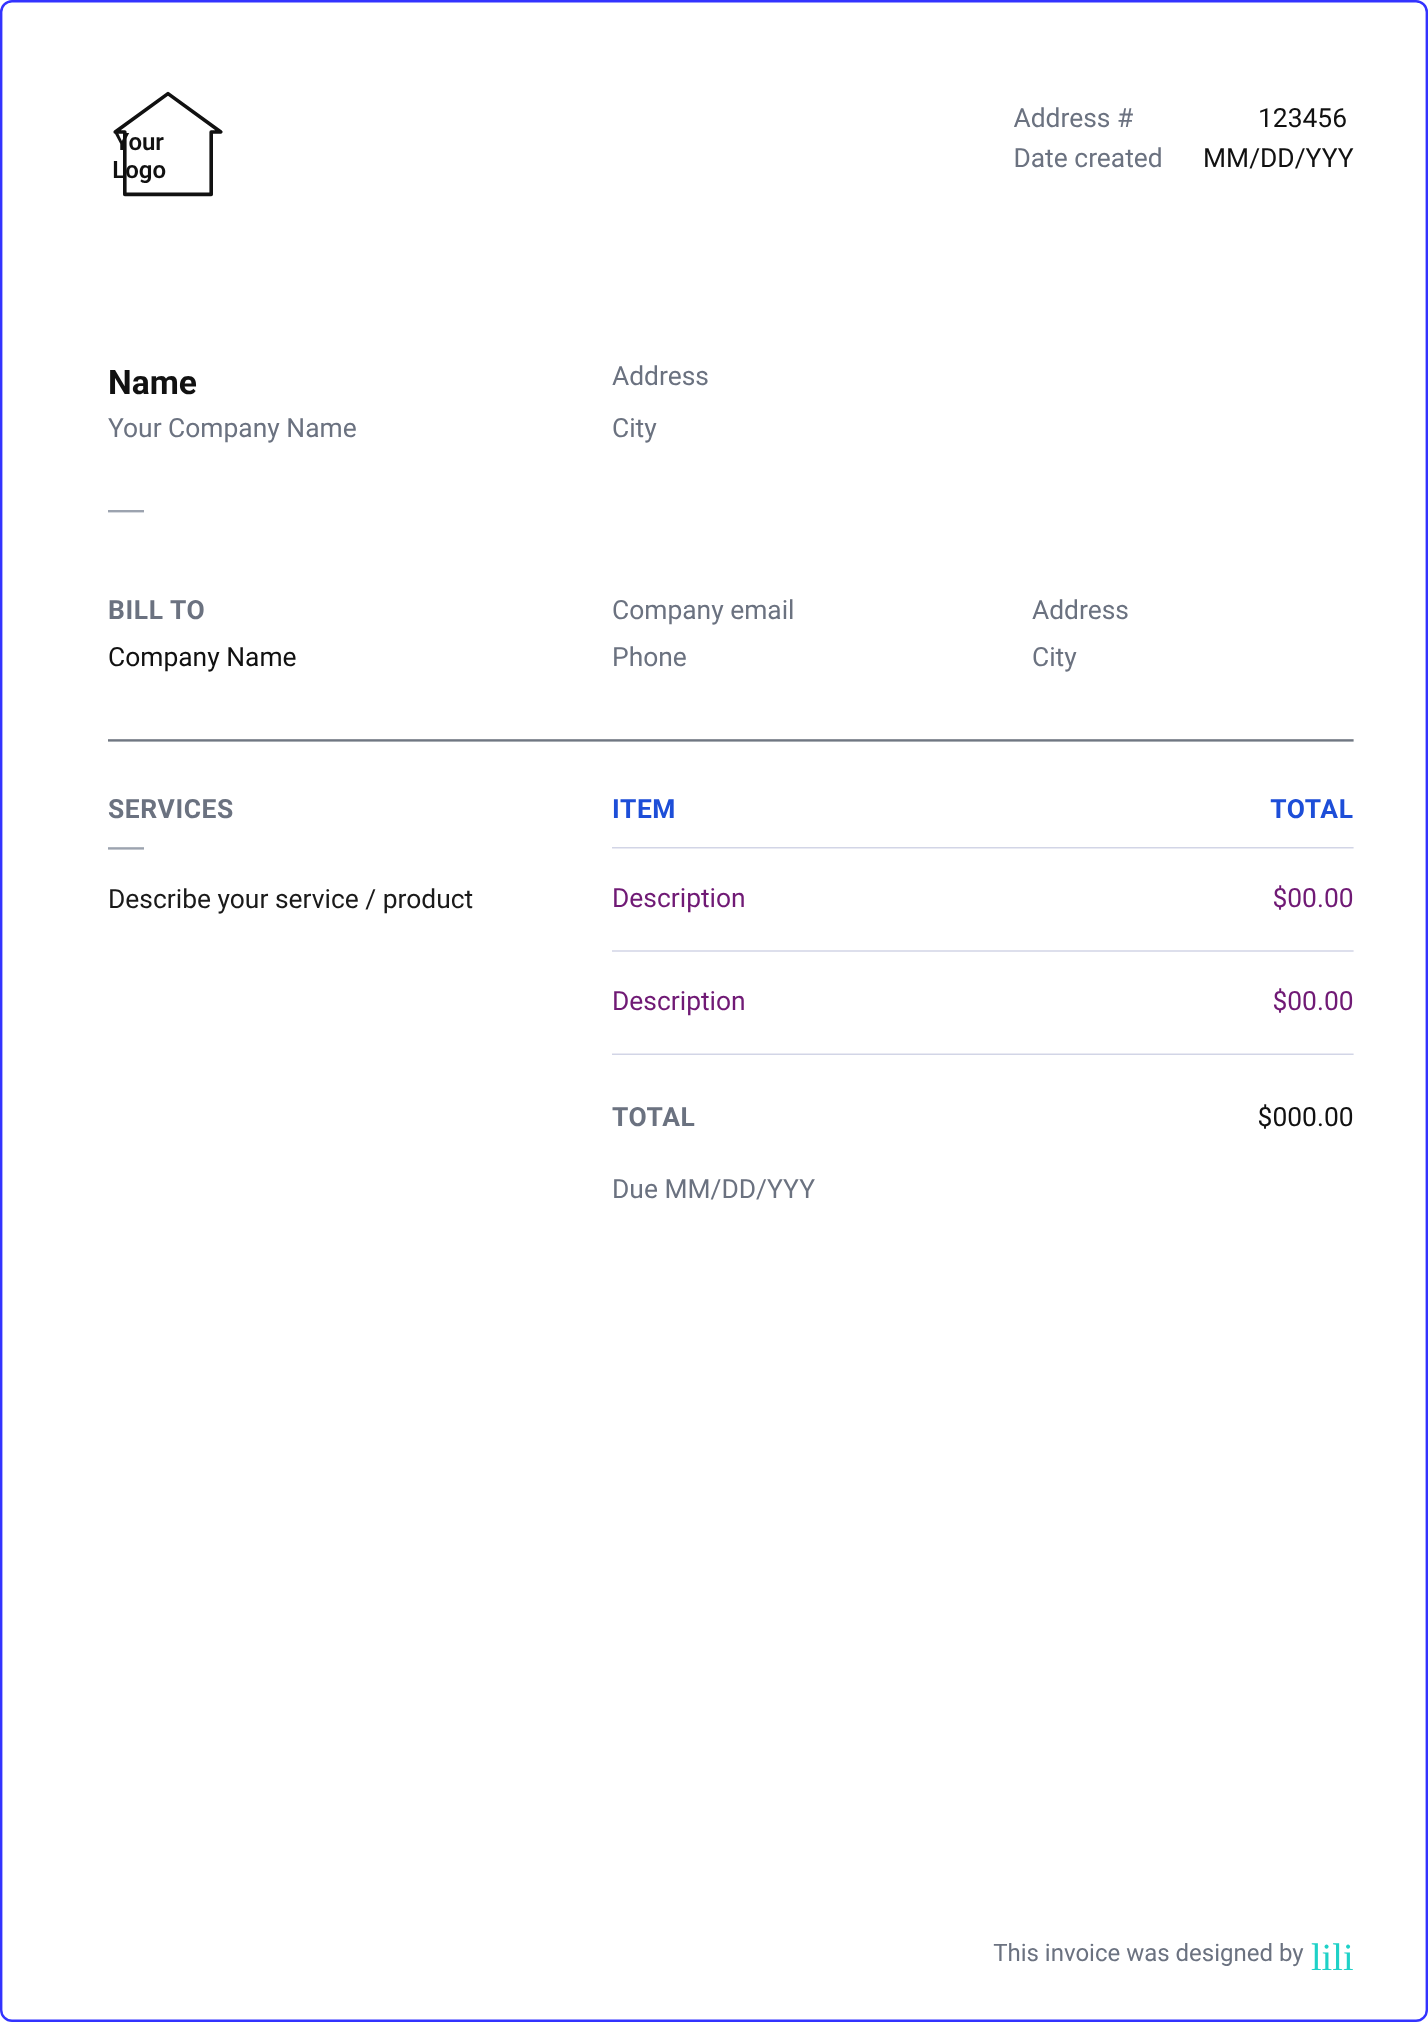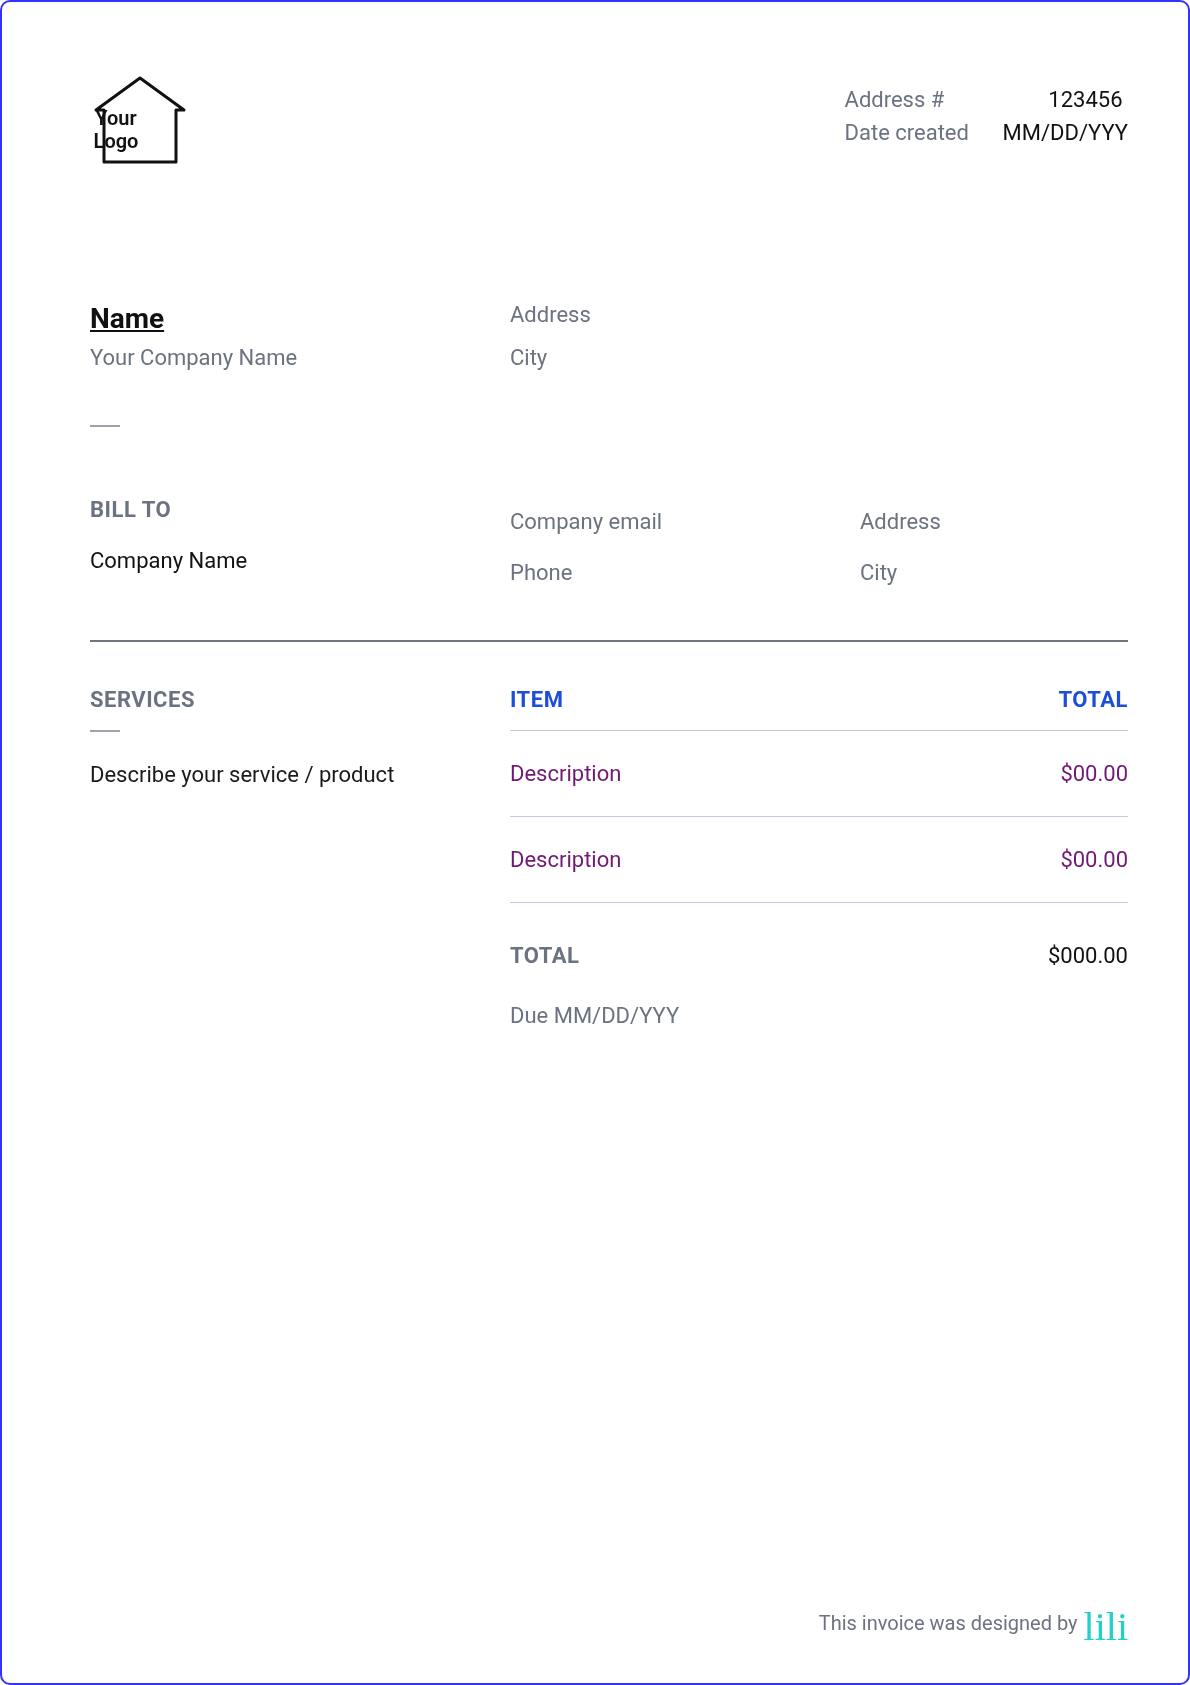--- a/index.html
+++ b/index.html
@@ -59,21 +59,20 @@
     display: grid;
     grid-template-columns: 400px 1fr 1fr;
     column-gap: 20px;
     row-gap: 10px;
     font-size: 22px;
   }
   .sender .name-big {
     font-size: 28px;
     font-weight: 700;
     color: #111;
-    text-decoration: underline;
   }
   .sender .muted { color: #6b7280; }
   .short-rule {
     margin-top: 55px;
     width: 30px;
     height: 2px;
     background: #9ca3af;
   }
 
   
@@ -84,21 +83,21 @@
     column-gap: 20px;
     row-gap: 14px;
     font-size: 22px;
   }
   .section-label {
     color: #6b7280;
     font-weight: 700;
     letter-spacing: 0.5px;
     font-size: 22px;
   }
-  .billto .muted { color: #6b7280; margin-top: 12px; }
+  .billto .muted { color: #6b7280; }
   .billto .val { color: #111; }
 
   .full-rule {
     margin-top: 55px;
     height: 2px;
     background: #707782;
     width: 100%;
   }
 
   
@@ -163,21 +162,21 @@
     right: 60px;
     display: flex;
     align-items: center;
     gap: 6px;
     font-size: 20px;
     color: #6b7280;
   }
   .lili {
     font-family: "Brush Script MT", "Segoe Script", cursive;
     color: #1fd1c7;
-    font-size: 40px;
+    font-size: 32px;
     line-height: 1;
     position: relative;
     top: 4px;
   }
 </style>
 </head>
 <body>
 
 <div class="page">
 

